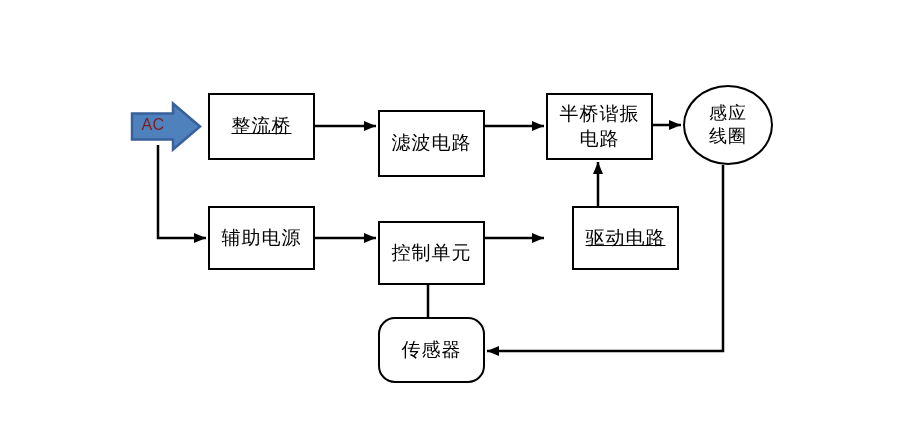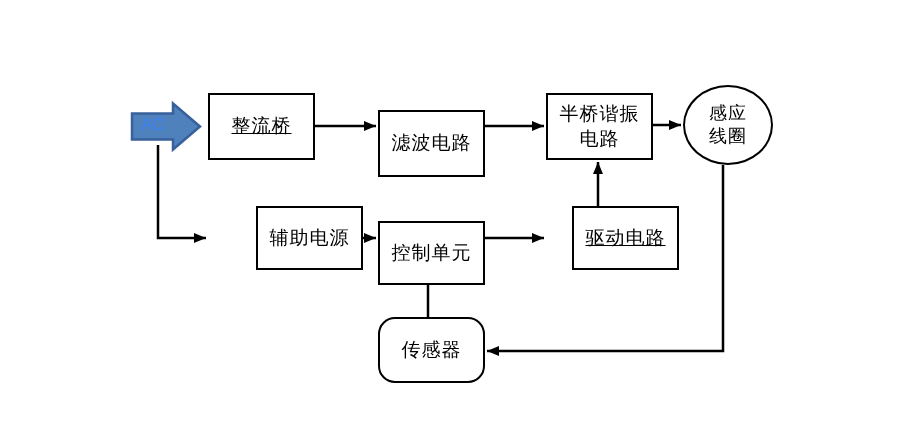--- a/index.html
+++ b/index.html
@@ -42,35 +42,35 @@
   }
   .node.ellipse {
     border-radius: 50%;
   }
   
   #n-rectifier   { left: 208px; top: 93px;  width: 107px; height: 67px; text-decoration: underline; }
   #n-filter      { left: 378px; top: 93px;  width: 107px; height: 67px; margin-top: 17px; }
   #n-halfbridge  { left: 546px; top: 93px;  width: 107px; height: 67px; }
   #n-coil        { left: 683px; top: 85px;  width: 90px;  height: 80px; font-size: 18px; }
   
-  #n-auxpower    { left: 208px; top: 206px; width: 107px; height: 64px; margin-left: 48px; }
+  #n-auxpower    { left: 208px; top: 206px; width: 107px; height: 64px; }
   #n-control     { left: 378px; top: 221px; width: 107px; height: 64px; }
   #n-drive       { left: 572px; top: 206px; width: 107px; height: 64px; text-decoration: underline; }
   
   #n-sensor      { left: 378px; top: 317px; width: 107px; height: 66px; border-radius: 17px; }
 
   .ac-label {
     position: absolute;
     left: 132px;
     top: 116px;
     width: 42px;
     text-align: center;
     font-family: "Liberation Sans", sans-serif;
     font-size: 16px;
-    color: #3b82f6;
+    color: #7f1d1d;
     letter-spacing: 0.5px;
   }
 </style>
 </head>
 <body>
 
 <div class="stage">
 
   <svg class="wires" width="907" height="428" viewBox="0 0 907 428">
     <defs>

